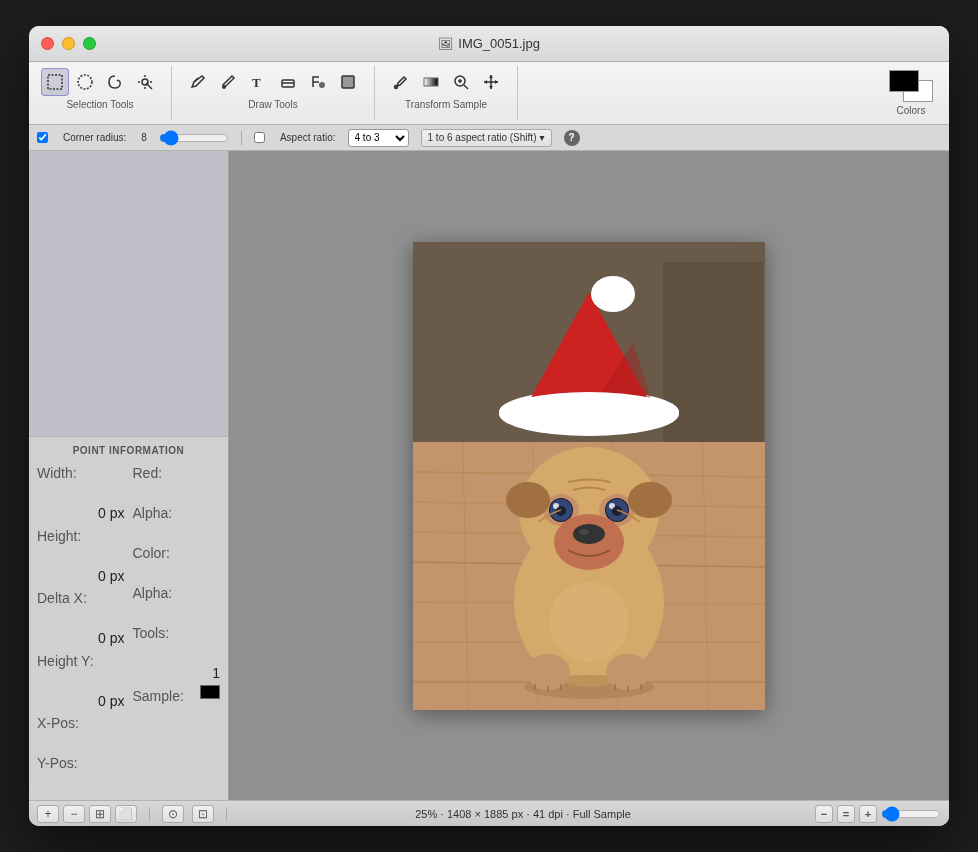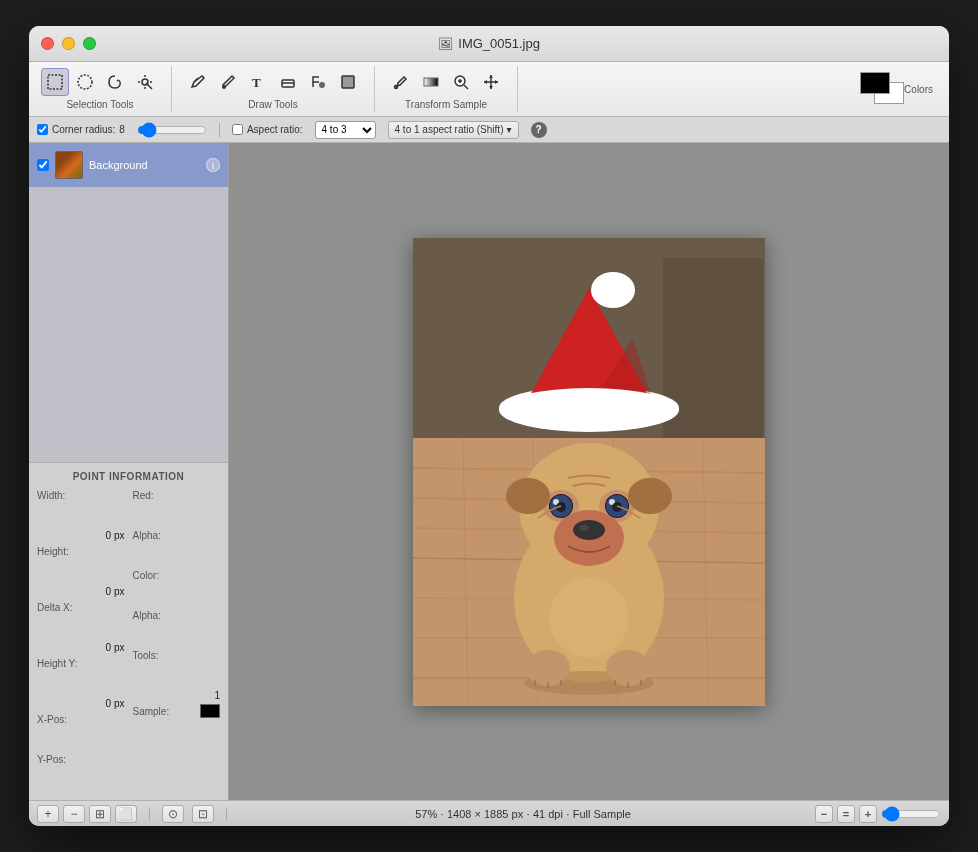--- a/index.html
+++ b/index.html
@@ -94,21 +94,21 @@
     }
     .tool-btn.active { background: rgba(0,0,80,0.15); border: 1px solid rgba(0,0,200,0.3); }
     .tool-group-label {
       font-size: 10px;
       color: #555;
       white-space: nowrap;
     }
     
     .colors-group {
       display: flex;
-      flex-direction: row;
+      flex-direction: column;
       align-items: center;
       padding: 4px 16px;
       justify-content: center;
     }
     .color-swatch-container {
       position: relative;
       width: 44px;
       height: 32px;
       margin-bottom: 3px;
     }
@@ -138,21 +138,21 @@
       display: flex;
       align-items: center;
       padding: 0 8px;
       gap: 12px;
       font-size: 10px;
       color: #333;
     }
     .options-bar label {
       display: flex;
       align-items: flex-end;
-      gap: 4px;
+      gap: 15px;
     }
     .options-bar input[type="checkbox"] { width: 11px; height: 11px; }
     .options-bar input[type="range"] { width: 70px; height: 12px; }
     .options-bar select {
       font-size: 10px;
       height: 18px;
       background: #fff;
       border: 1px solid #999;
       border-radius: 3px;
     }
@@ -267,21 +267,21 @@
       letter-spacing: 0.5px;
     }
     .point-info-grid {
       display: grid;
       grid-template-columns: 1fr 1fr;
       gap: 1px 8px;
     }
     .point-info-row {
       display: flex;
       justify-content: space-between;
-      font-size: 10px;
+      font-size: 14px;
       color: #333;
       line-height: 1.6;
     }
     .point-info-label { color: #555; }
     .point-info-value { color: #222; margin-top: 40px; }
     .sample-swatch {
       width: 20px;
       height: 14px;
       background: black;
       border: 1px solid #666;
@@ -542,42 +542,32 @@
       <span>Aspect ratio:</span>
     </label>
     <select class="aspect-ratio-select">
       <option>4 to 3</option>
       <option>16 to 9</option>
       <option>1 to 1</option>
       <option>Custom</option>
     </select>
 
     <div class="aspect-ratio-btn">
-      <span>4 to 1 aspect ratio (Shift)</span>
+      <span>1 to 6 aspect ratio (Shift)</span>
       <span>▾</span>
     </div>
 
     <div class="help-btn">
       <span>?</span>
     </div>
   </div>
 
   <div class="main-content">
 
     <div class="layers-panel">
-      <div class="layer-item">
-        <input type="checkbox" class="layer-checkbox" checked="" style="">
-        <div class="layer-thumb">
-          <div class="layer-thumb-inner"></div>
-        </div>
-        <span class="layer-name">Background</span>
-        <div class="layer-info-btn">
-          <span>ℹ</span>
-        </div>
-      </div>
       <div class="layers-empty"></div>
 
       <div class="point-info">
         <div class="point-info-title">POINT INFORMATION</div>
         <div class="point-info-grid">
           <div>
             <div class="point-info-row">
               <span class="point-info-label">Width:</span>
               <span class="point-info-value">0 px</span>
             </div>
@@ -730,21 +720,21 @@
       <div class="status-btn">+</div>
       <div class="status-btn">−</div>
       <div class="status-btn">⊞</div>
       <div class="status-btn">⬜</div>
     </div>
     <div class="status-separator"></div>
     <div class="status-btn">⊙</div>
     <div class="status-btn">⊡</div>
     <div class="status-separator"></div>
     <div class="status-info">
-      <span>57%</span>
+      <span>25%</span>
       <span>·</span>
       <span>1408 × 1885 px</span>
       <span>·</span>
       <span>41 dpi</span>
       <span>·</span>
       <span>Full Sample</span>
     </div>
     <div class="status-zoom-controls">
       <div class="zoom-btn">−</div>
       <div class="zoom-btn">=</div>

